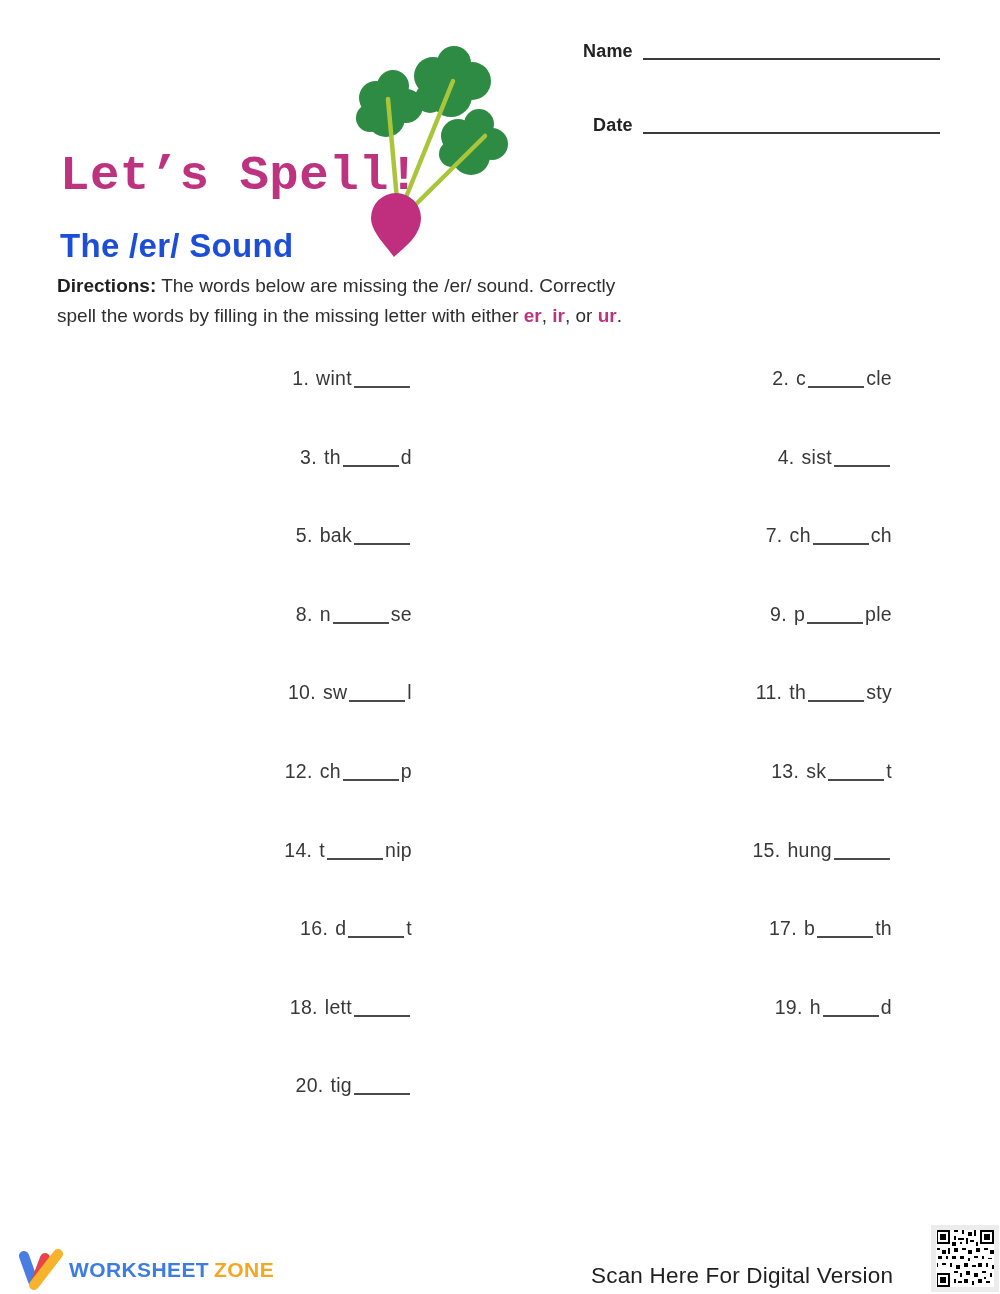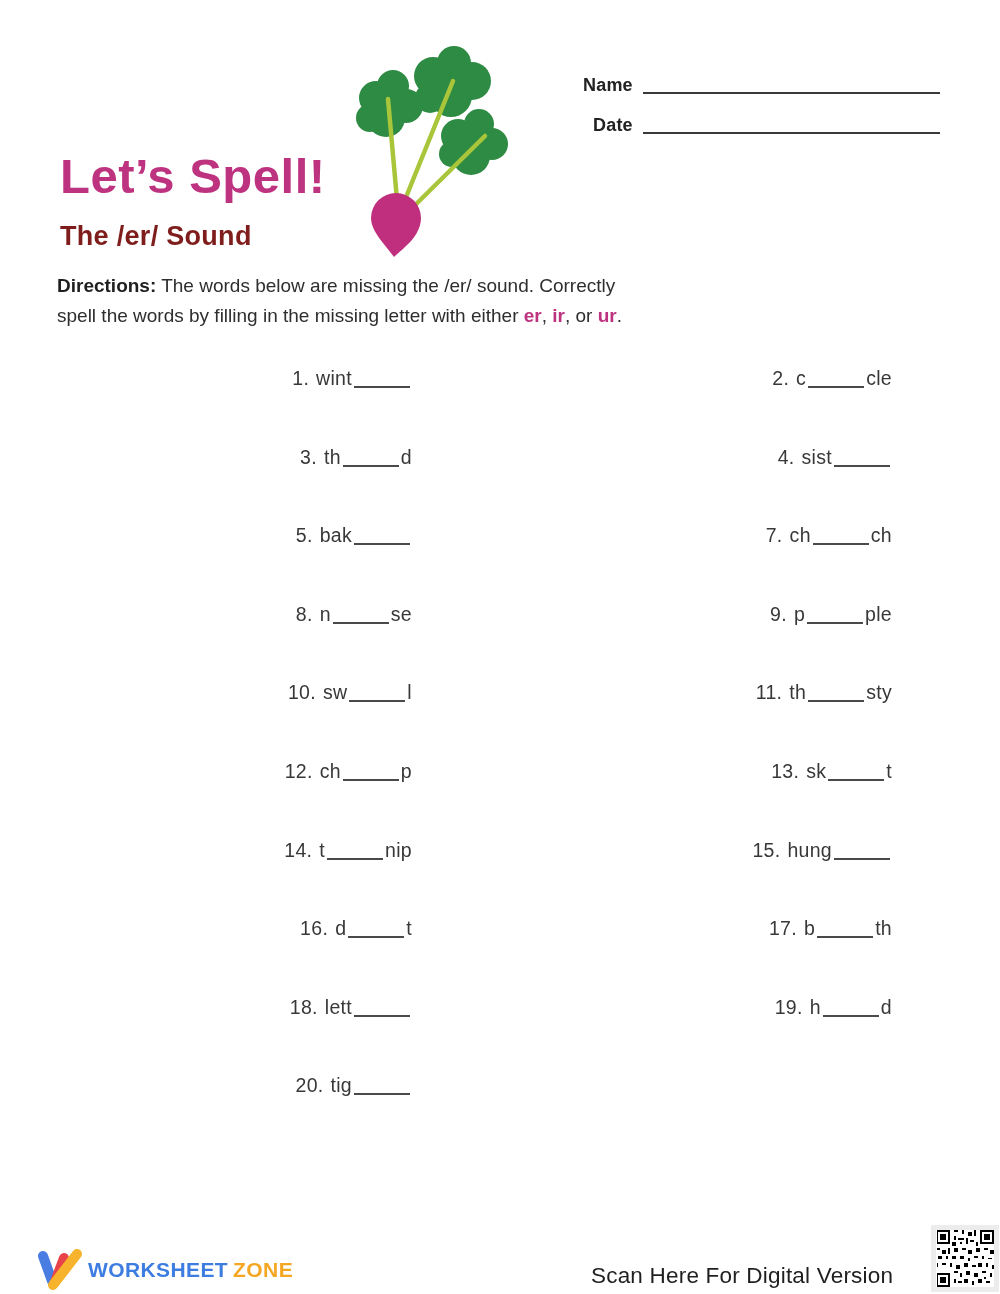--- a/index.html
+++ b/index.html
@@ -5,50 +5,50 @@
   * { margin:0; padding:0; box-sizing:border-box; }
   html,body { background:#ffffff; }
   body { font-family:"Liberation Sans", sans-serif; }
   .page {
     position:relative; width:1000px; height:1294px; background:#ffffff;
     overflow:hidden; margin:0 auto;
   }
 
   
   .field-row { position:absolute; display:flex; align-items:flex-end; }
-  .field-row.name { left:583px; top:74px; width:357px;align-items:center; }
+  .field-row.name { left:583px; top:40px; width:357px;align-items:center; }
   .field-row.date { left:593px; top:114px; width:347px;align-items:center; }
   .field-label { font-size:18px; font-weight:700; color:#222; letter-spacing:0.2px; padding-right:10px; }
   .field-line { flex:1 1 auto; border-bottom:2px solid #3a3a3a; margin-bottom:2px; height:20px; }
 
   
   .beet { position:absolute; left:338px; top:36px; width:222px; height:232px; }
 
   
   .titles { position:absolute; left:60px; top:150px; }
-  .title-main { font-size:49px; font-weight:700; letter-spacing:0.5px; color:#bd3380; line-height:1.1; }
-  .title-sub { font-size:27px; font-weight:700; color:#7f1d1d; margin-top:17px; letter-spacing:0.3px; }
+  .title-main { font-size:49px; font-weight:700; letter-spacing:0.5px; color:#bd3380; line-height:1.1;font-family:Liberation Mono, monospace; }
+  .title-sub { font-size:33px; font-weight:700; color:#1d4ed8; margin-top:23px; letter-spacing:0.3px; }
 
   
   .directions { position:absolute; left:57px; top:271px; width:720px; font-size:19px; line-height:29.5px; color:#2e2e2e; }
   .directions b { font-weight:700; color:#1f1f1f; }
   .opt { color:#bd3380; font-weight:700; }
 
   
   .items { position:absolute; left:57px; top:362px; display:grid; grid-template-columns:355px 480px; grid-auto-rows:78.6px;text-align:right; }
   .item { font-size:19.5px; color:#383838; letter-spacing:0.3px; padding-top:5px; white-space:nowrap; }
   .item .num { margin-right:7px; }
   .blank {
     display:inline-block; width:56px; height:2px;
     border-bottom:2px solid #4a4a4a; transform:translateY(3px);
     margin:0 2px;
   }
 
   
-  .brand { position:absolute; left:36px; top:1248px; display:flex; align-items:center; }
+  .brand { position:absolute; left:17px; top:1248px; display:flex; align-items:center; }
   .brand-icon { width:46px; height:44px; margin-right:6px; }
   .brand-text { font-size:21px; font-weight:700; letter-spacing:0.4px; }
   .brand-word1 { color:#3d7ce0; }
   .brand-word2 { color:#f5a623; margin-left:5px; }
   .scan-text { position:absolute; left:591px; top:1263px; font-size:22.5px; color:#1f1f1f; letter-spacing:0.2px; }
   .qr { position:absolute; left:931px; top:1225px; width:68px; height:67px; background:#ececec; padding:5px; }
   .qr svg { width:100%; height:100%; display:block; background:#ffffff; }
 </style>
 </head>
 <body>

